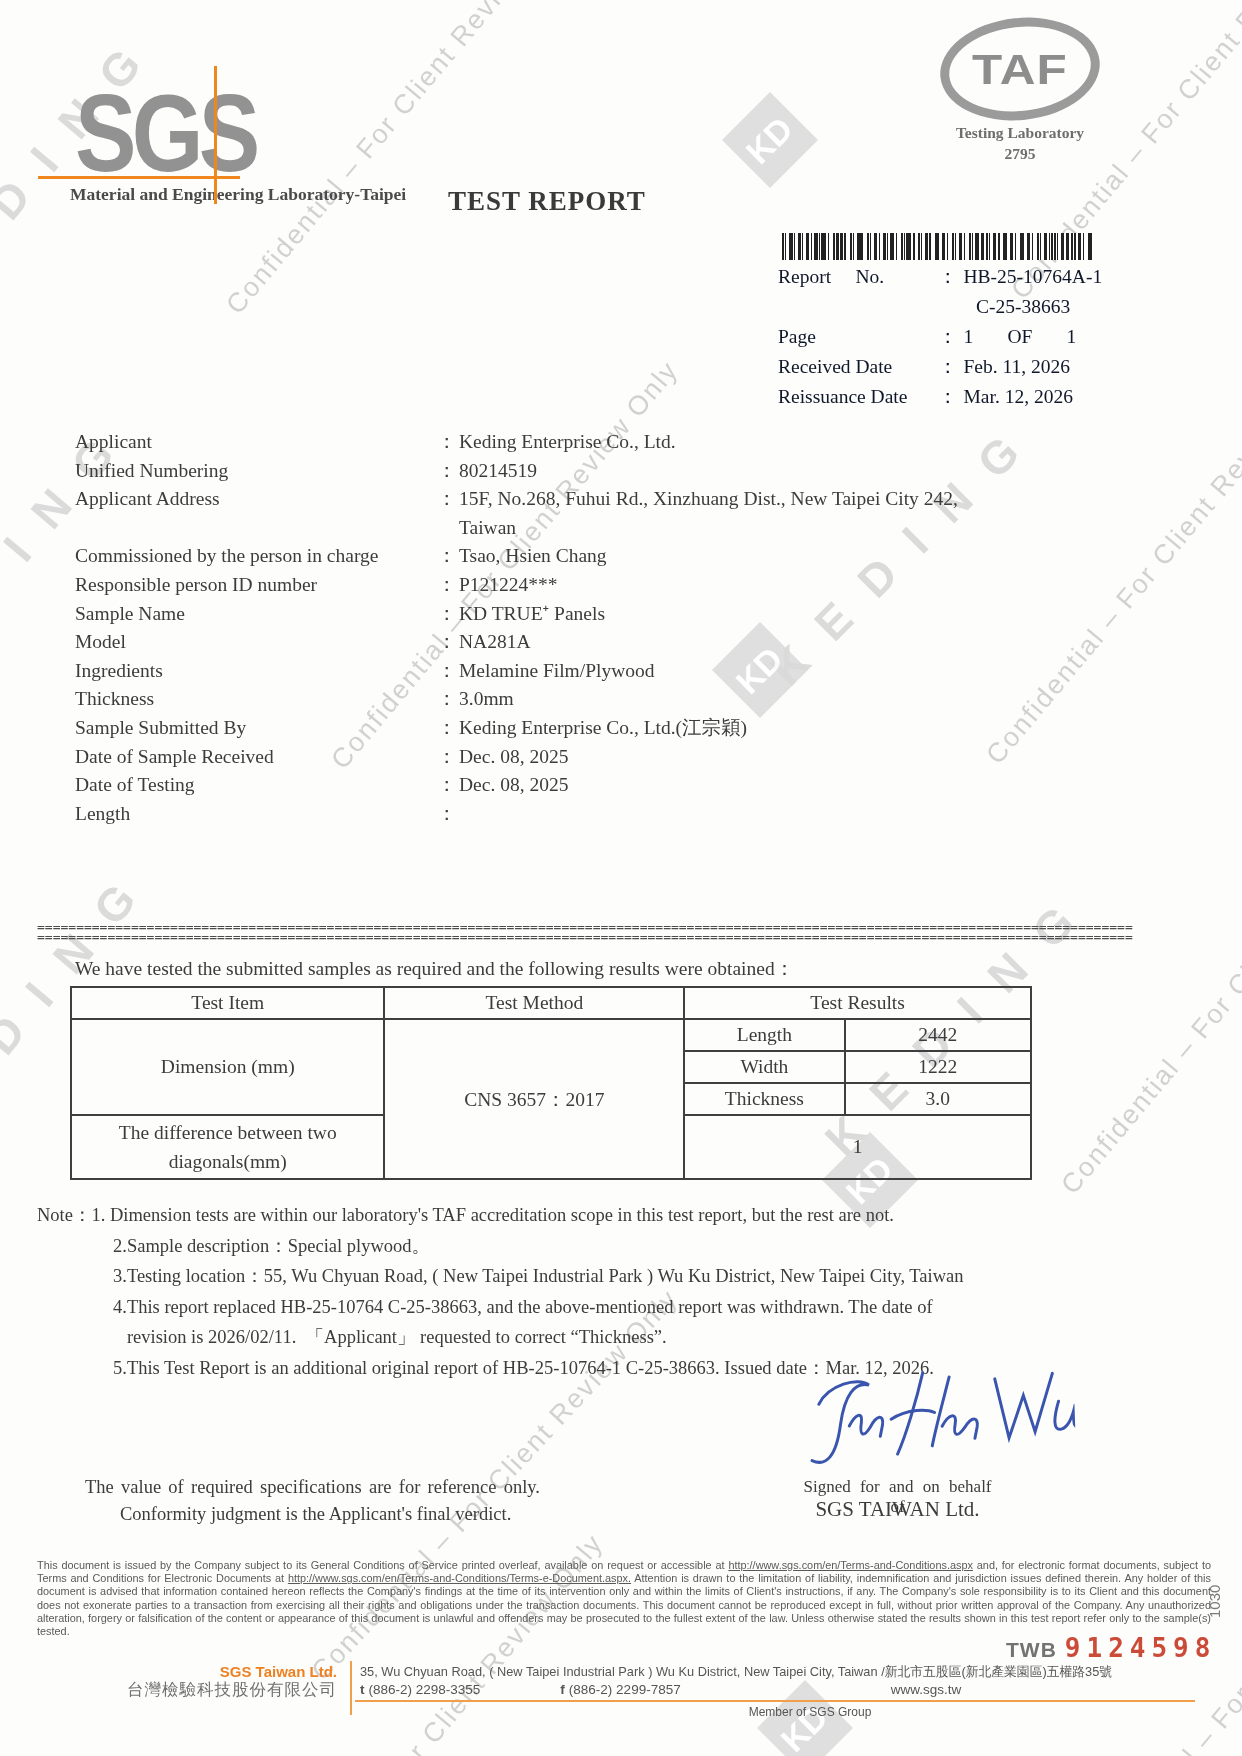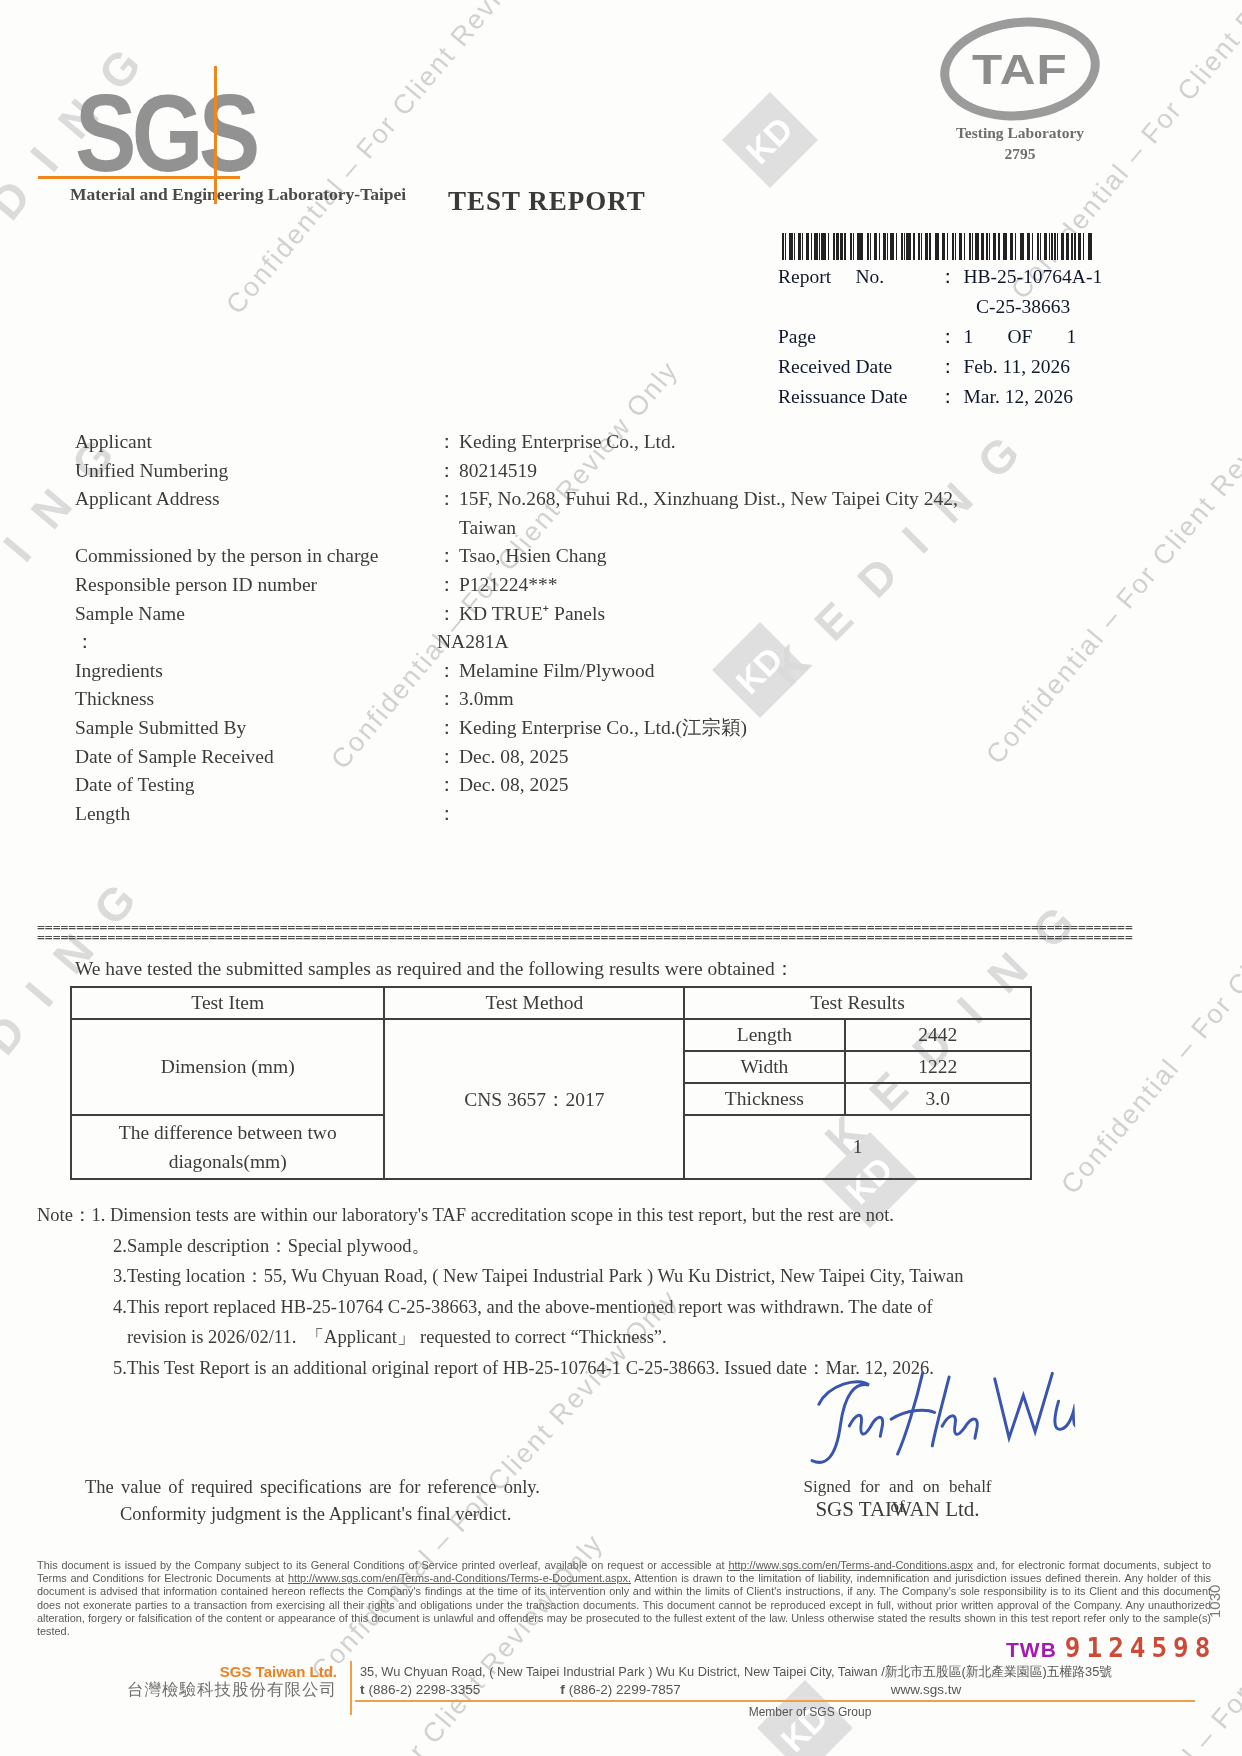--- a/index.html
+++ b/index.html
@@ -92,21 +92,21 @@
   .ref2{left:120px;top:1504px;width:420px;font-size:18.5px;z-index:2;}
 
   
   .disc{left:37px;top:1559px;width:1174px;font-family:"Liberation Sans",sans-serif;
         font-size:10.9px;line-height:13.2px;color:#5a5a5a;text-align:justify;z-index:2;}
   .disc a{color:#5a5a5a;text-decoration:underline;}
 
   
   .stamp{left:1006px;top:1633px;z-index:2;display:flex;align-items:baseline;}
   .stamp-prefix{font-family:"Liberation Sans",sans-serif;font-weight:bold;font-size:21px;
-                color:#a21caf;letter-spacing:1px;margin-right:8px;}
+                color:#737373;letter-spacing:1px;margin-right:8px;}
   .stamp-num{font-family:"DejaVu Sans Mono",monospace;font-weight:bold;font-size:26px;
              color:#cb4b38;letter-spacing:6px;}
   .sidecode{left:1206px;top:1618px;font-family:"Liberation Sans",sans-serif;font-size:15px;
             color:#7a7a7a;transform:rotate(-90deg);transform-origin:left top;z-index:2;}
 
   
   .f-en{left:95px;top:1663px;width:242px;text-align:right;font-family:"Liberation Sans",sans-serif;
         font-weight:bold;font-size:15px;color:#ee8122;z-index:2;}
   .f-zh{left:95px;top:1679px;width:242px;text-align:right;font-size:16.5px;color:#6f6f6f;letter-spacing:1px;z-index:2;}
   .f-div{left:350px;top:1661px;width:2px;height:54px;background:#f0a04b;z-index:2;}
@@ -216,20 +216,21 @@
         <span>Responsible person ID number</span>
         <span>：</span>
         <span class="fval">P121224***</span>
       </div>
     <div class="frow">
         <span>Sample Name</span>
         <span>：</span>
         <span class="fval">KD TRUE⁺ Panels</span>
       </div>
     <div class="frow">
+        <span>Model</span>
         <span>：</span>
         <span class="fval">NA281A</span>
       </div>
     <div class="frow">
         <span>Ingredients</span>
         <span>：</span>
         <span class="fval">Melamine Film/Plywood</span>
       </div>
     <div class="frow">
         <span>Thickness</span>

